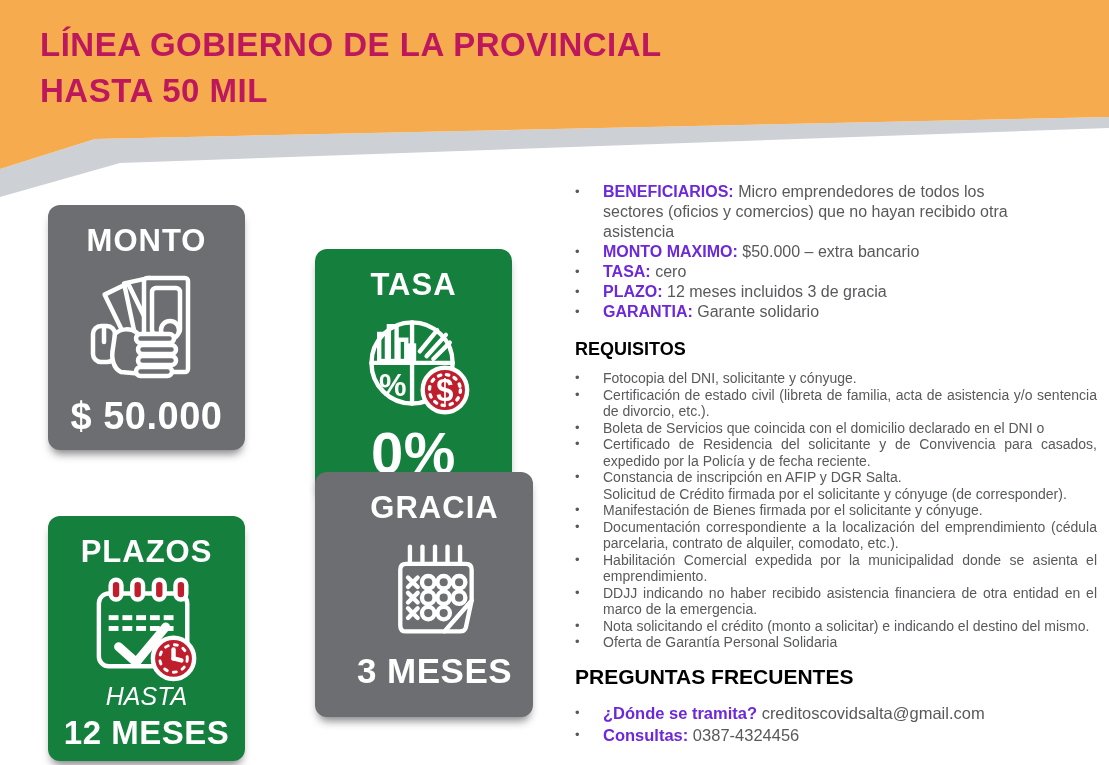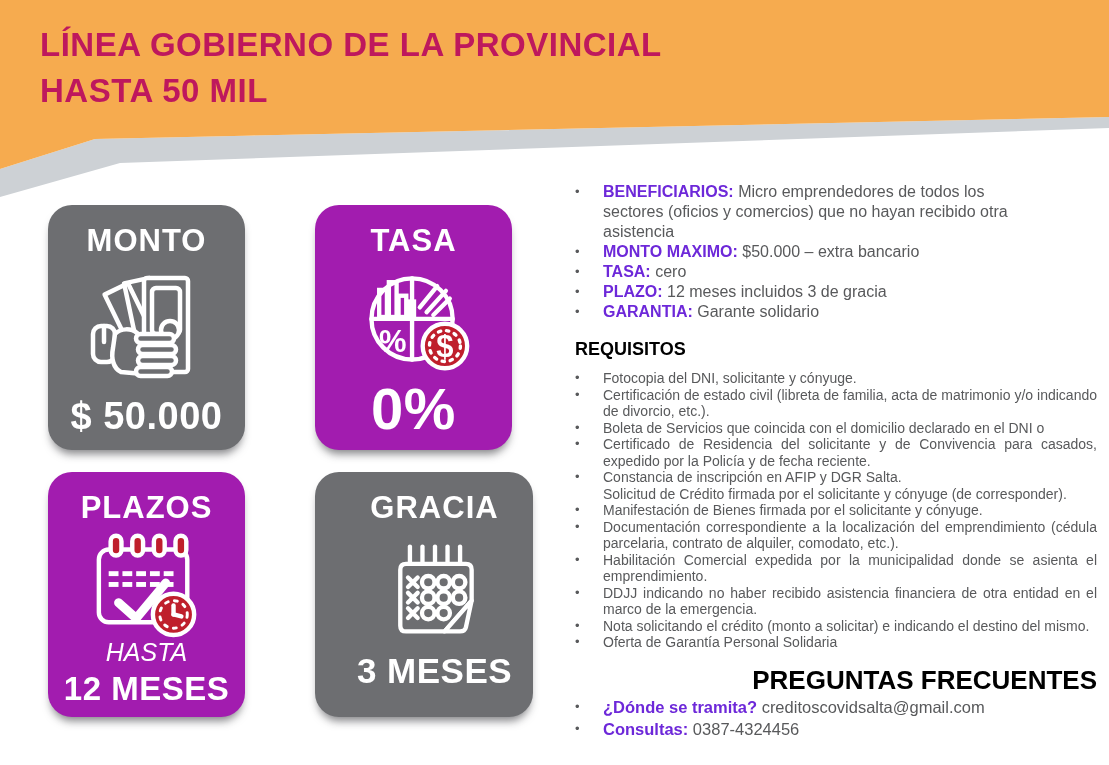--- a/index.html
+++ b/index.html
@@ -9,26 +9,26 @@
     -webkit-font-smoothing:antialiased;
   }
   
   .hero-bg{position:absolute;left:0;top:0;width:1109px;height:210px;display:block;}
   .hero-title{
     position:absolute;left:40px;top:22px;color:#be185d;
     font-weight:bold;font-size:33px;line-height:46px;letter-spacing:.5px;
   }
   
   .card{
-    position:absolute;width:197px;height:245px;border-radius:24px;color:#fff;
+    position:absolute;width:197px;height:245px;border-radius:12px;color:#fff;
     display:flex;flex-direction:column;align-items:center;
     box-shadow:0 7px 8px -3px rgba(35,35,40,.55);
   }
   .card.gray{background:#6D6E71;}
-  .card.red{background:#a21caf;}
+  .card.red{background:#15803d;margin-top:44px;}
   .pos-monto{left:48px;top:205px;}
   .pos-tasa{left:315px;top:205px;}
   .pos-plazos{left:48px;top:472px;}
   .pos-gracia{left:315px;top:472px;padding-left:21px;}
   .card-title{margin:18px 0 0;font-size:31px;font-weight:bold;letter-spacing:1px;}
   .card-icon{flex:1;display:flex;align-items:center;justify-content:center;}
   .card-value{font-weight:bold;letter-spacing:.5px;}
   .v-monto{font-size:38px;margin-bottom:12px;}
   .v-tasa{font-size:58px;margin-bottom:10px;}
   .card-sub{font-style:italic;font-size:25px;margin-bottom:3px;}
@@ -39,21 +39,21 @@
   ul{list-style:none;margin:0;padding:0;}
   li{display:flex;align-items:flex-start;}
   .blt{flex:0 0 28px;width:28px;font-size:13px;color:#58595B;}
   .b{font-weight:bold;color:#6d28d9;}
   .intro{font-size:16px;line-height:20px;}
   .intro .li-text{max-width:440px;}
   .h-red{color:#000000;font-weight:bold;}
   .req-h{font-size:18px;margin:17px 0 10px;}
   .reqs{font-size:14px;line-height:16.5px;}
   .reqs .li-text{width:494px;text-align:justify;white-space:pre-line;}
-  .faq-h{font-size:26px;margin:14px 0 0;text-align:right;}
+  .faq-h{font-size:21px;margin:14px 0 13px;}
   .faq{font-size:16.5px;line-height:22px;}
 </style>
 </head>
 <body>
 
 <header>
   <svg class="hero-bg" viewBox="0 0 1109 210" preserveAspectRatio="none">
     <polygon points="0,169 95,139 1109,117 1109,128 120,163 0,197" fill="#CDD1D5"></polygon>
     <polygon points="0,0 1109,0 1109,117 95,139 0,169" fill="#F6AB4F"></polygon>
   </svg>
@@ -193,21 +193,21 @@
 
   <h3 class="h-red req-h">REQUISITOS</h3>
 
   <ul class="reqs">
     <li>
         <span class="blt">•</span>
         <div class="li-text">Fotocopia del DNI, solicitante y cónyuge.</div>
       </li>
     <li>
         <span class="blt">•</span>
-        <div class="li-text">Certificación de estado civil (libreta de familia, acta de matrimonio y/o indicando de divorcio, etc.).</div>
+        <div class="li-text">Certificación de estado civil (libreta de familia, acta de asistencia y/o sentencia de divorcio, etc.).</div>
       </li>
     <li>
         <span class="blt">•</span>
         <div class="li-text">Boleta de Servicios que coincida con el domicilio declarado en el DNI o</div>
       </li>
     <li>
         <span class="blt">•</span>
         <div class="li-text">Certificado de Residencia del solicitante y de Convivencia para casados, expedido por la Policía y de fecha reciente.</div>
       </li>
     <li>

